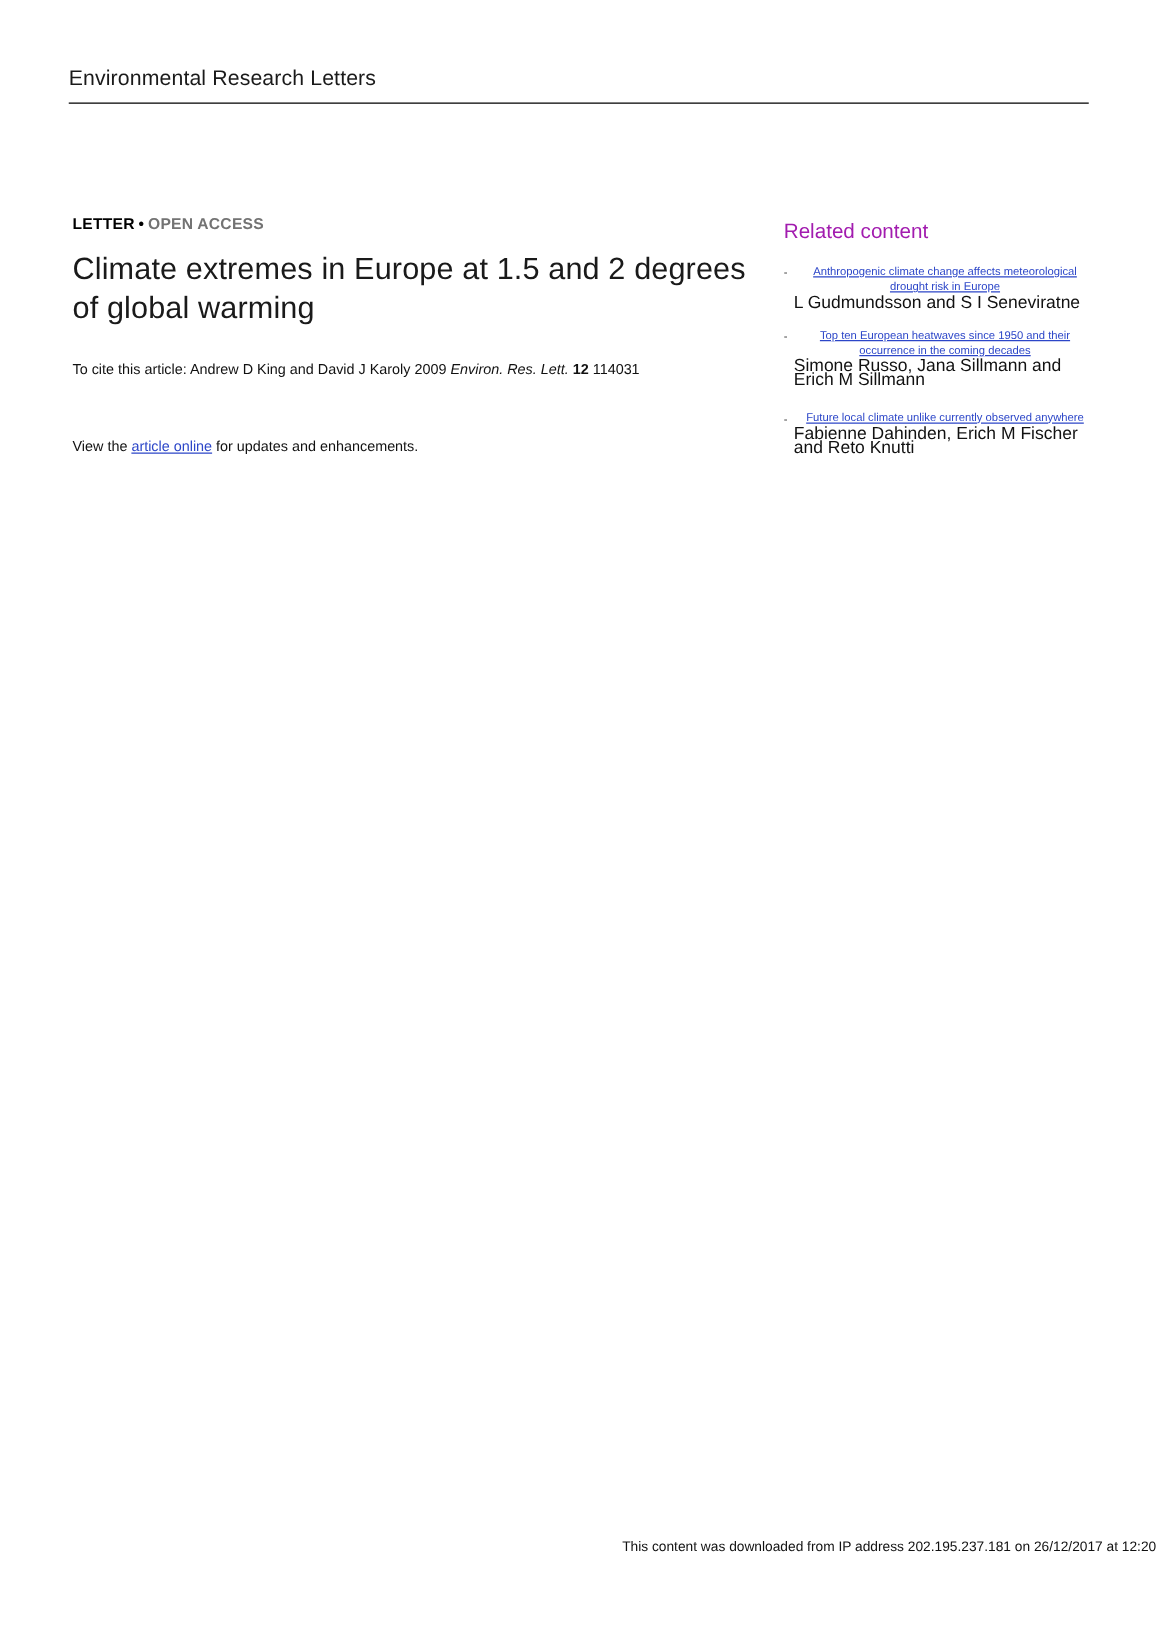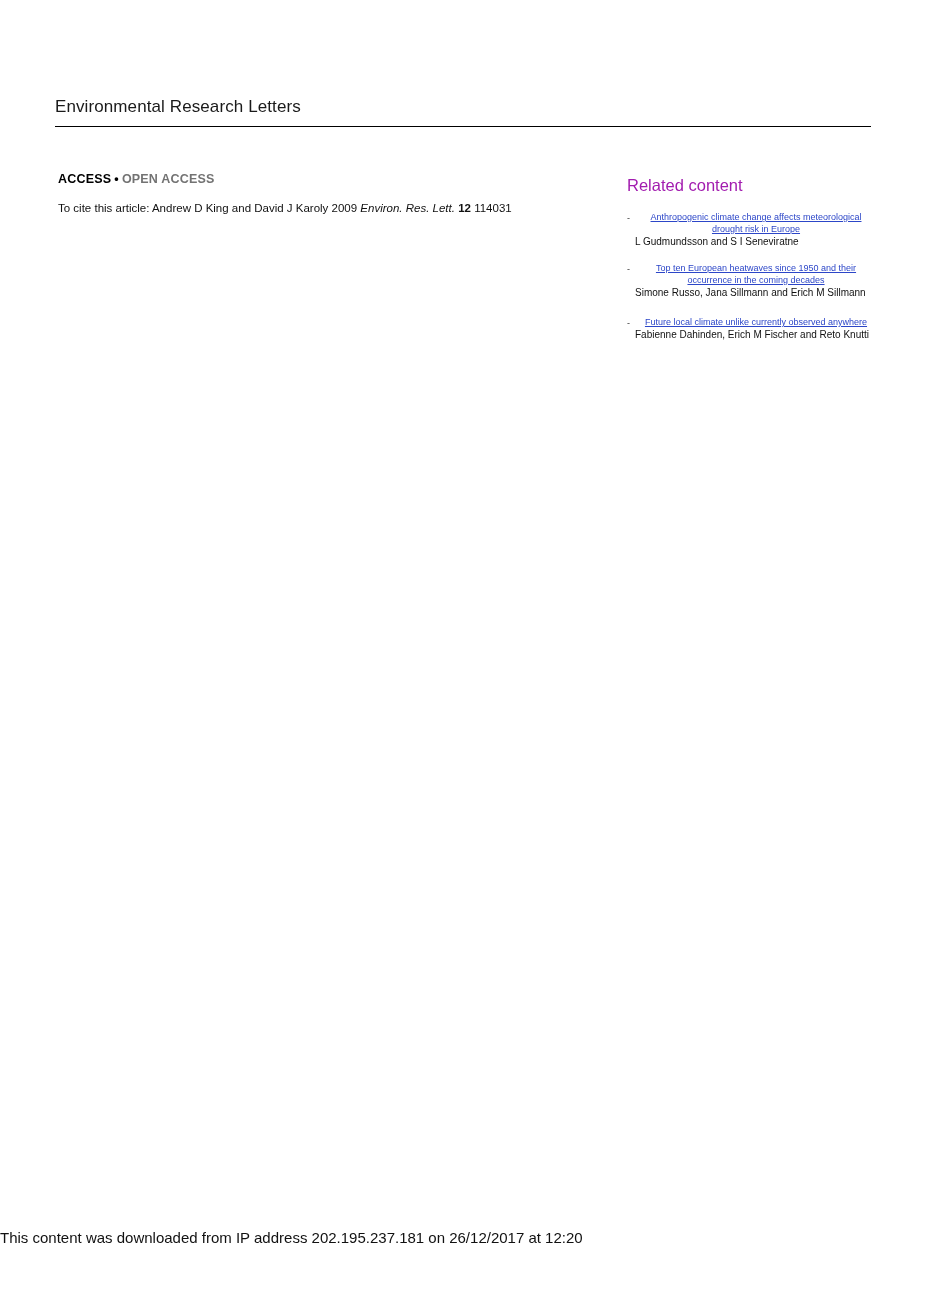--- a/index.html
+++ b/index.html
@@ -27,21 +27,20 @@
     left: 55px;
     top: 52px;
     width: 816px;
   }
   .journal-title {
     font-size: 17px;
     line-height: 22px;
     color: #1a1a1a;
     font-family: "Liberation Sans", sans-serif;
     letter-spacing: 0.1px;
-    margin-top: 44px;
   }
   .header-rule {
     margin-top: 8px;
     border-bottom: 1px solid #000000;
     width: 100%;
     height: 0;
   }
 
   
   .main-col {
@@ -128,59 +127,63 @@
   }
   .related-link {
     font-size: 9px;
     line-height: 12px;
     color: #2c46c8;
     text-decoration: underline;
     display: block;
     text-align: center;
   }
   .related-authors {
-    font-size: 10px;
+    font-size: 14px;
     line-height: 11.5px;
     color: #111111;
     margin-top: 1px;
   }
 
   
   .footer {
     position: absolute;
     left: 0;
     right: 0;
     top: 1230px;
-    text-align: left;
-    font-size: 15px;
+    text-align: right;
+    font-size: 11px;
     line-height: 16px;
     color: #111111;
   }
 </style>
 </head>
 <body>
 
 <div class="page">
 
   <div class="journal-header">
     <div class="journal-title">Environmental Research Letters</div>
     <div class="header-rule"></div>
   </div>
 
   <div class="main-col">
 
     <div class="label-row">
-      <span class="label-letter">ACCESS</span><span class="label-sep">•</span><span class="label-oa">OPEN ACCESS</span>
-    </div>
-
+      <span class="label-letter">LETTER</span><span class="label-sep">•</span><span class="label-oa">OPEN ACCESS</span>
+    </div>
+
+    <h1 class="article-title">Climate extremes in Europe at 1.5 and 2 degrees of global warming</h1>
 
     <div class="cite-line">
       <span>To cite this article: Andrew D King and David J Karoly 2009 </span><span class="journal-italic">Environ. Res. Lett.</span><span> </span><span class="vol">12</span><span> </span><span>114031</span>
     </div>
 
+    <div class="view-line">
+      <span>View the </span><a href="#" class="inline-link">article online</a><span> for updates and enhancements.</span>
+    </div>
 
   </div>
 
   <div class="related-col">
     <h2 class="related-heading">Related content</h2>
 
     <div class="related-item">
       <div class="bullet-dash">-</div>
       <div class="related-body">
         <a href="#" class="related-link">Anthropogenic climate change affects meteorological drought risk in Europe</a>

